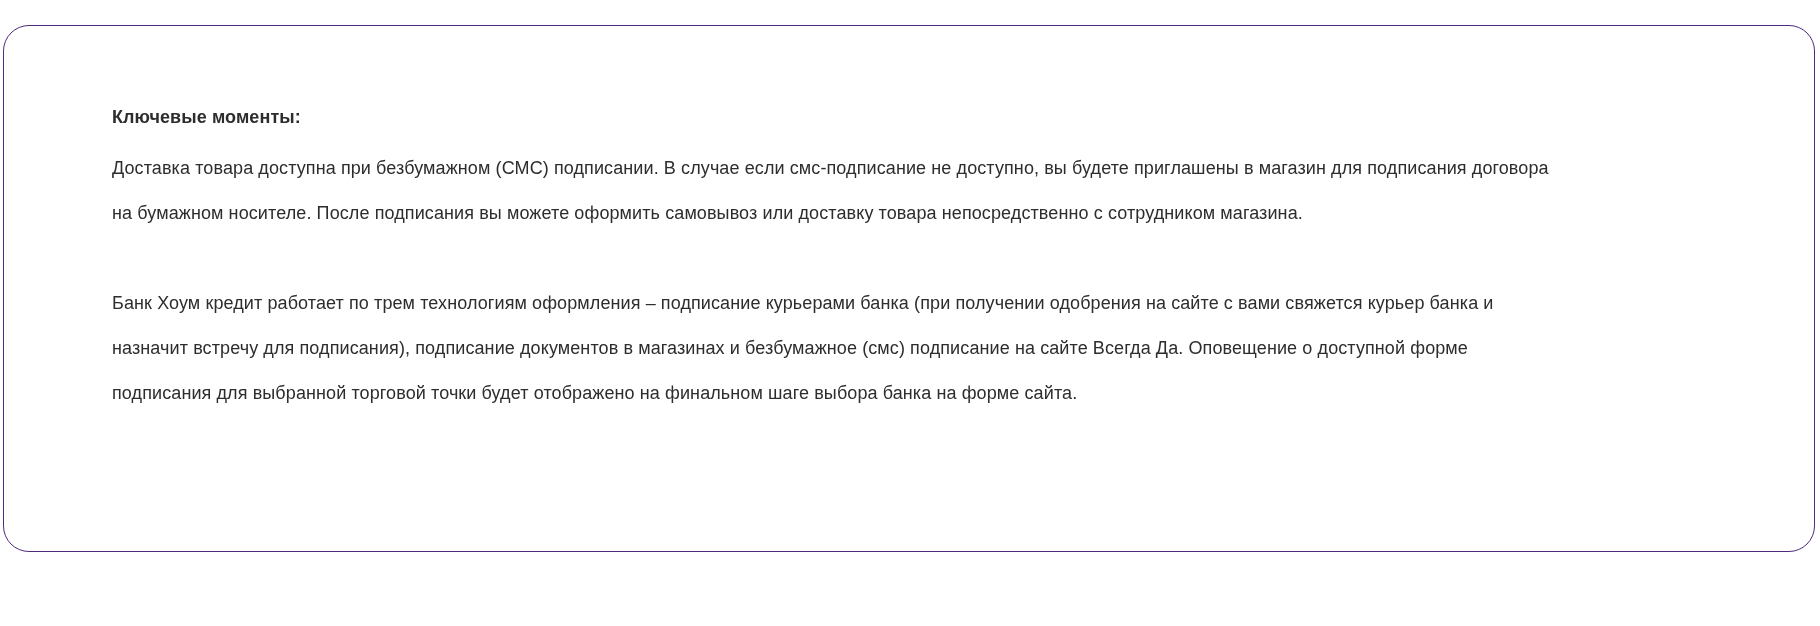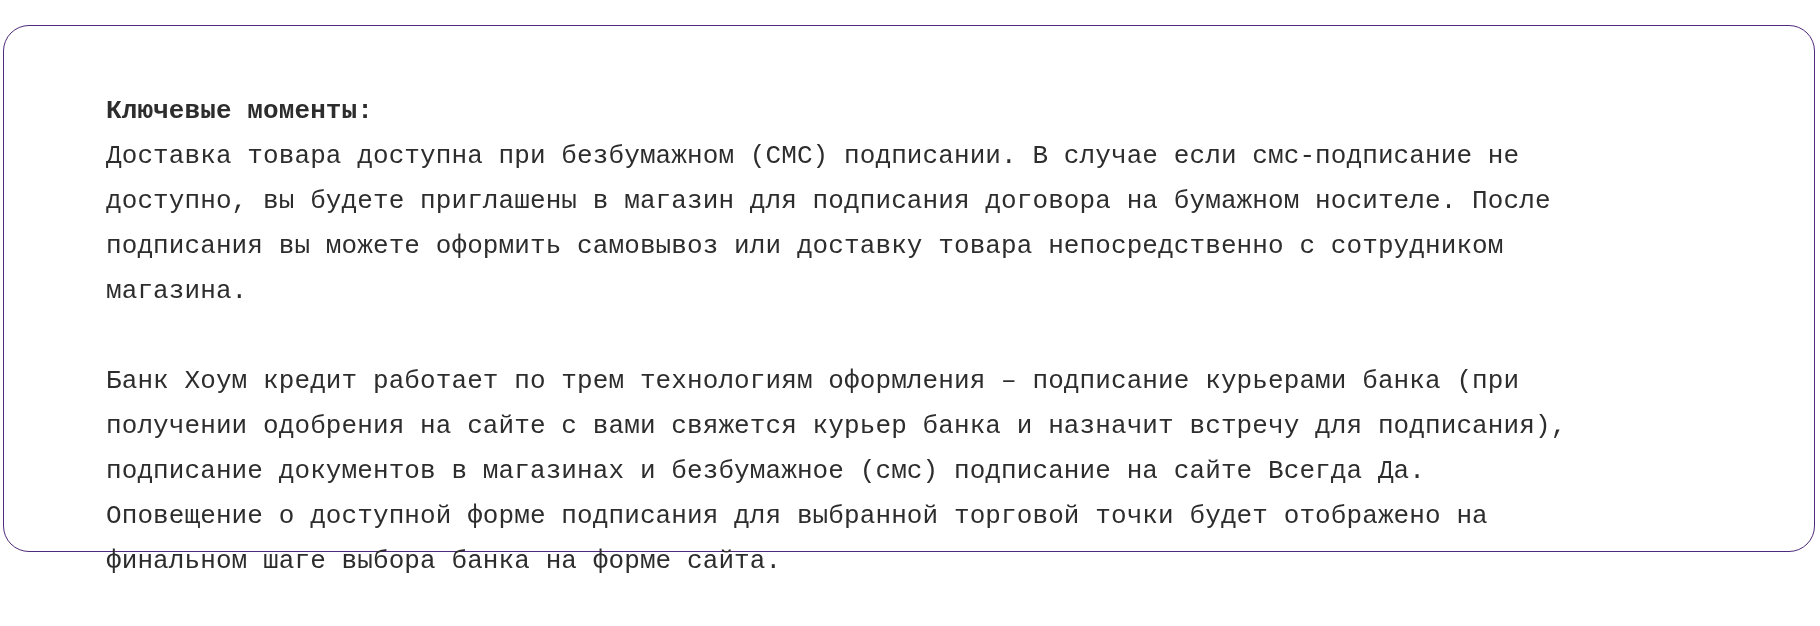--- a/index.html
+++ b/index.html
@@ -25,26 +25,25 @@
     background: #ffffff;
     border: 1.5px solid var(--border-color, #4f2a7d);
     border-radius: 26px;
   }
   .card-content {
     padding: 63px 100px 0 102px;
     max-width: 1465px;
     box-sizing: content-box;
   }
   .text-block p {
-    margin: 0;
-    font-size: 26px;
+    margin: 6px;
+    font-size: 18px;
     line-height: 45px;
     color: var(--text-color, #2d2d2d);
     letter-spacing: 0.1px;
-    font-family: Liberation Mono, monospace;
   }
   .heading {
     font-weight: 700;
   }
   .para-spaced {
     margin-top: 45px !important;
   }
 </style>
 </head>
 <body>

